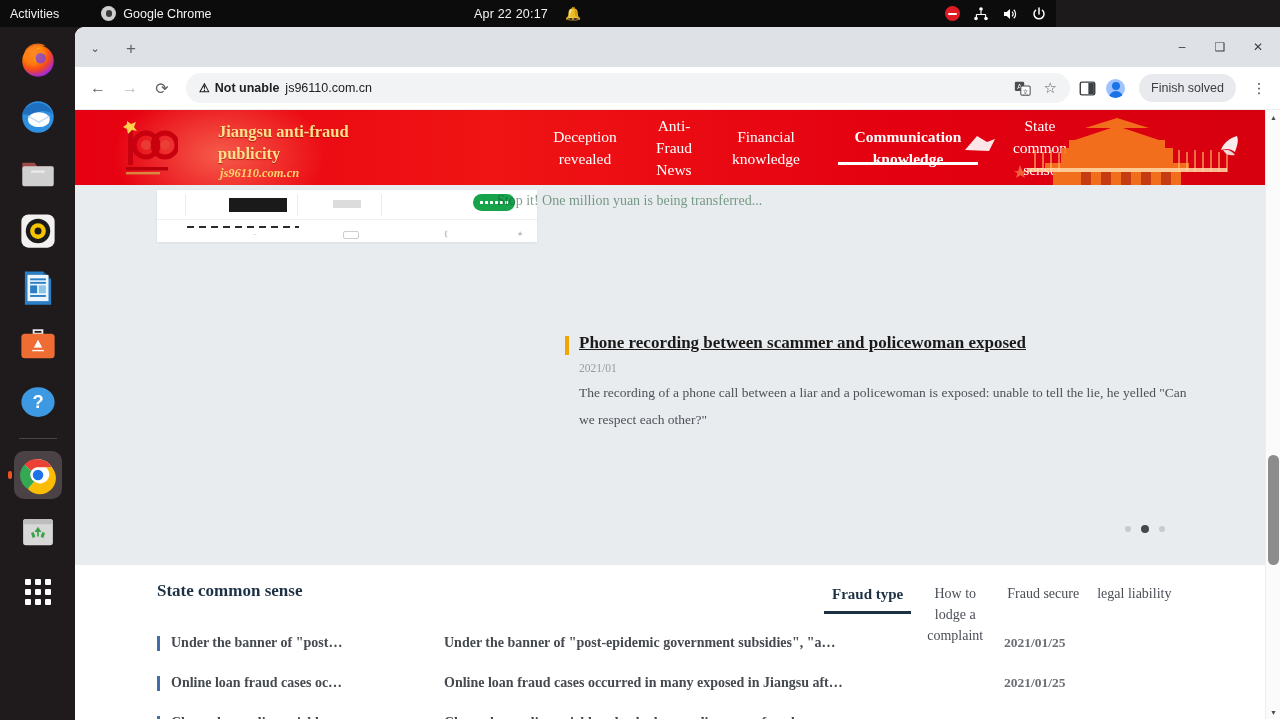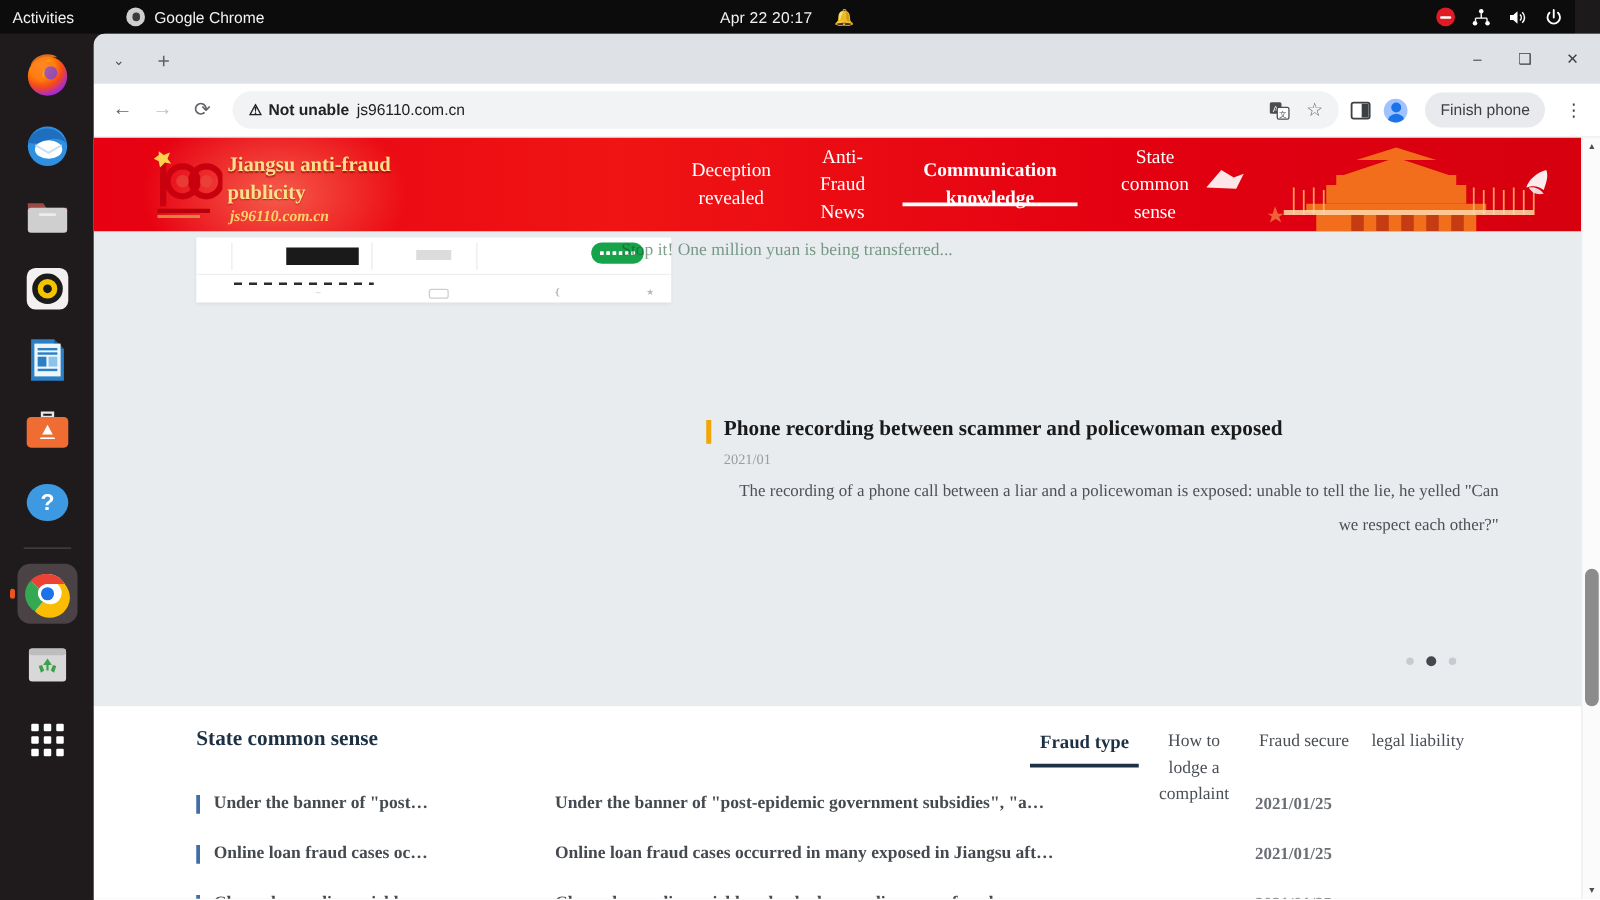--- a/index.html
+++ b/index.html
@@ -6,21 +6,21 @@
   html, body {
     width: 1280px; height: 720px;
     overflow: hidden;
     font-family: "Liberation Sans", sans-serif;
     background: #1d1a1b;
   }
   #screen { position: relative; width: 1280px; height: 720px; }
 
   
   .gnome-topbar {
-    position: absolute; top: 0; left: 0; width: 1260px; height: 27px;
+    position: absolute; top: 0; left: 0; width: 1056px; height: 27px;
     background: #0d0c0d; color: #f2f2f2;
     font-size: 12.5px; display: flex; align-items: center;
   }
   .gnome-activities { margin-left: 10px; font-weight: 400; }
   .gnome-app { display: flex; align-items: center; gap: 7px; margin-left: 42px; }
   .chrome-mini {
     width: 15px; height: 15px; border-radius: 50%;
     background: #cfcfcf; position: relative;
     display: inline-block;
   }
@@ -189,21 +189,21 @@
   }
   .banner-glow {
     position: absolute; left: 30px; top: -30px; width: 230px; height: 150px;
     background: radial-gradient(ellipse at center, rgba(255,160,120,.55), rgba(255,120,60,0) 65%);
   }
   .logo-wrap {
     position: absolute; left: 47px; top: 5px;
     display: flex; align-items: flex-start; gap: 4px;
   }
   .logo-emblem { width: 56px; height: 62px; position: relative; flex: 0 0 auto; }
-  .brand-text { padding-top: 6px; }
+  .brand-text { padding-top: 6px; margin-left: 36px; }
   .brand-line {
     font-family: "Liberation Serif", serif;
     font-weight: bold; font-size: 16.5px; line-height: 1.32;
     color: #ffe08a; text-shadow: 0 1px 1px rgba(120,0,0,.55);
   }
   .brand-url {
     font-family: "Liberation Serif", serif;
     font-style: italic; font-weight: bold; font-size: 12.5px;
     color: #ffd36b; margin-top: 1px; margin-left: 2px;
   }
@@ -267,30 +267,30 @@
     font-family: "Liberation Serif", serif; font-size: 14px; color: #14532d;
     opacity: .55;
   }
   .article {
     position: absolute; left: 490px; top: 148px; width: 660px;
   }
   .article-head { display: flex; align-items: flex-start; gap: 10px; }
   .art-bar { width: 4px; height: 19px; background: #f0a500; margin-top: 3px; flex: 0 0 auto; }
   .art-title {
     font-family: "Liberation Serif", serif;
-    font-weight: bold; font-size: 17px; color: #1a1a1a;
+    font-weight: bold; font-size: 17px; color: #1a1a1a; text-decoration: underline;
   }
   .art-date {
     font-family: "Liberation Serif", serif;
     font-size: 11.5px; color: #9a9a9a; margin: 7px 0 0 14px;
   }
   .art-body {
     font-family: "Liberation Serif", serif;
     font-size: 13.5px; color: #4d5157; line-height: 1.98;
-    margin: 6px 0 0 14px; max-width: 620px; text-align: right;
+    margin: 6px 0 0 14px; max-width: 620px;
   }
   .dots {
     position: absolute; left: 1050px; top: 340px;
     display: flex; align-items: center; gap: 10px;
   }
   .dot { width: 6px; height: 6px; border-radius: 50%; background: #c7cbd0; }
   .dot.active { width: 8px; height: 8px; background: #44484d; }
 
   
   .lower {
@@ -536,21 +536,21 @@
           </svg>
           <span style="font-size:15px;color:#5f6368">☆</span>
         </span>
       </div>
       <div class="tb-right">
         <svg width="17" height="17" viewBox="0 0 20 20">
           <rect x="1.5" y="2.5" width="17" height="15" rx="2" fill="none" stroke="#3c4043" stroke-width="1.7"></rect>
           <rect x="11" y="3.5" width="6.5" height="13" fill="#3c4043"></rect>
         </svg>
         <span class="avatar"></span>
-        <span class="finish-update">Finish phone</span>
+        <span class="finish-update">Finish solved</span>
         <span class="kebab">⋮</span>
       </div>
     </div>
 
     <div class="viewport">
 
       <div class="feature-area">
 
         <div class="thumb-card">
           <div class="thumb-toolbar">
@@ -645,20 +645,21 @@
           <div class="brand-text">
             <div class="brand-line">Jiangsu anti-fraud</div>
             <div class="brand-line">publicity</div>
             <div class="brand-url">js96110.com.cn</div>
           </div>
         </div>
 
         <div class="nav">
           <div class="nav-item w2">Deception revealed</div>
           <div class="nav-item w1">Anti-Fraud News</div>
+          <div class="nav-item w3">Financial knowledge</div>
           <div class="nav-item w4 active">Communication knowledge</div>
           <div class="nav-item w5">State common sense</div>
         </div>
 
         <svg class="banner-art" viewBox="0 0 300 75">
           <rect width="300" height="75" fill="none"></rect>
           <path d="M0 40l12-14 10 6 8-3-6 12z" fill="#ffffff" opacity=".9"></path>
           <g fill="#f4791f" opacity=".9">
             <rect x="88" y="60" width="128" height="15"></rect>
             <rect x="80" y="53" width="144" height="7"></rect>

